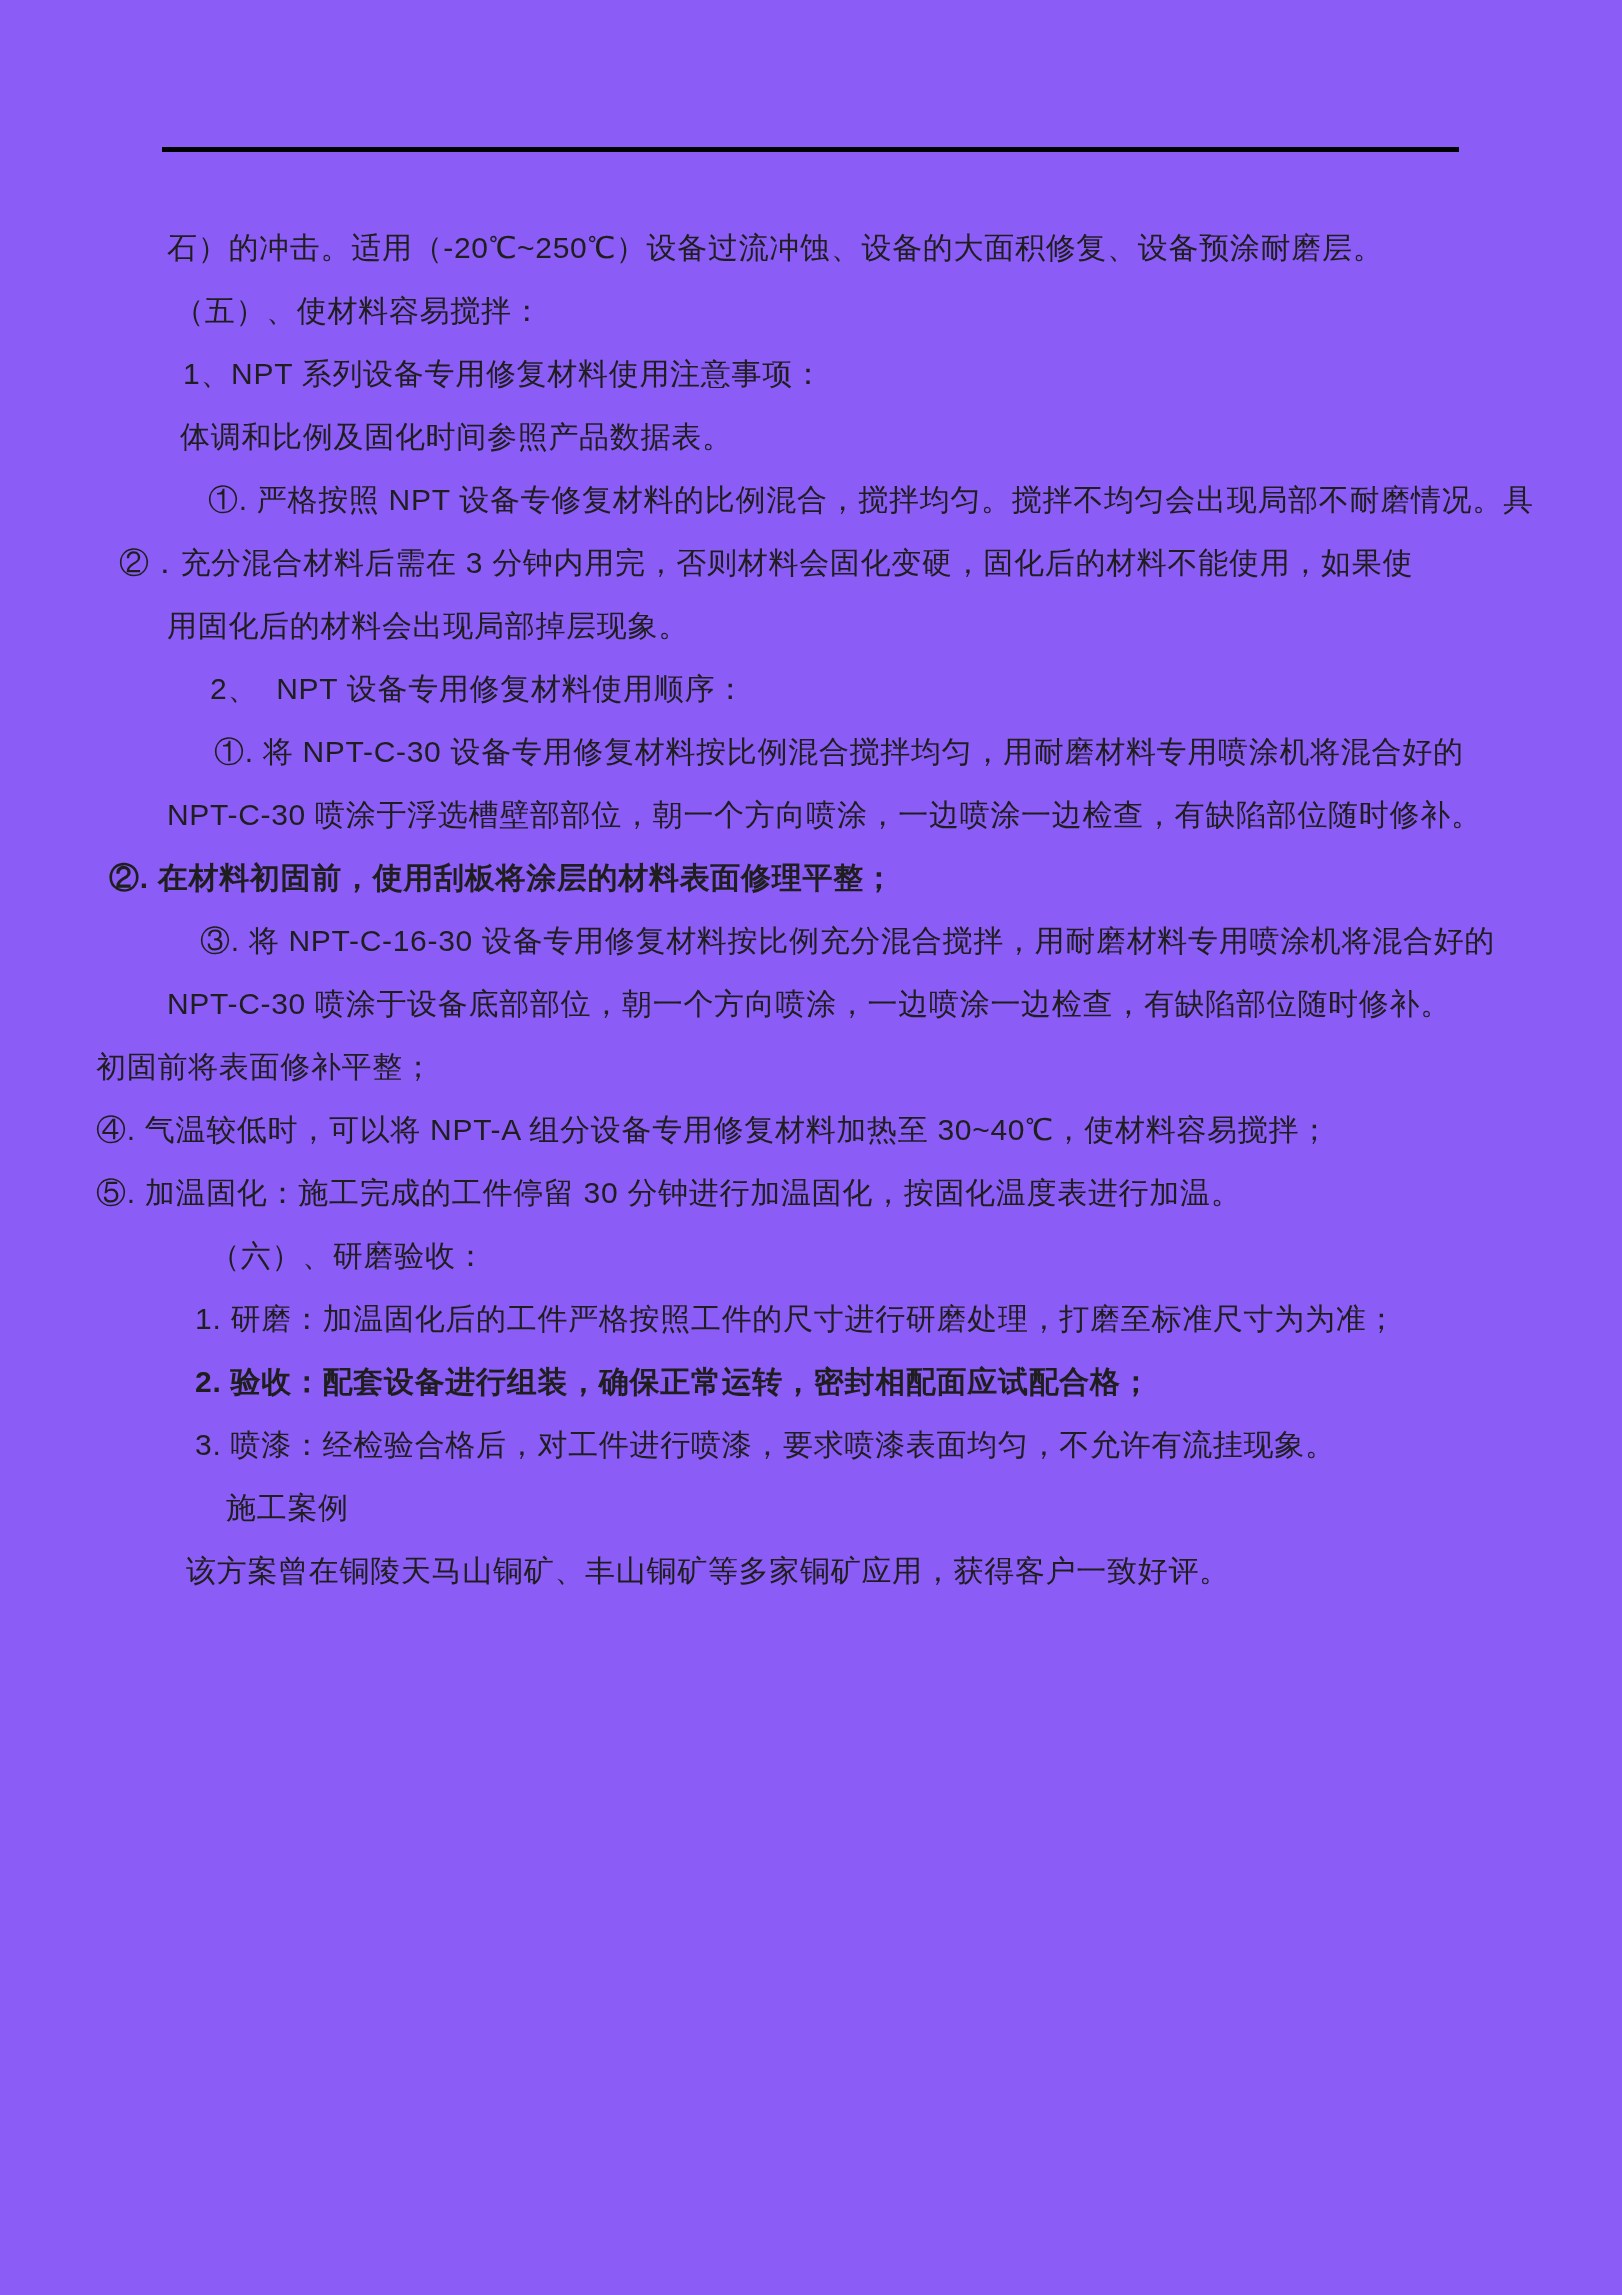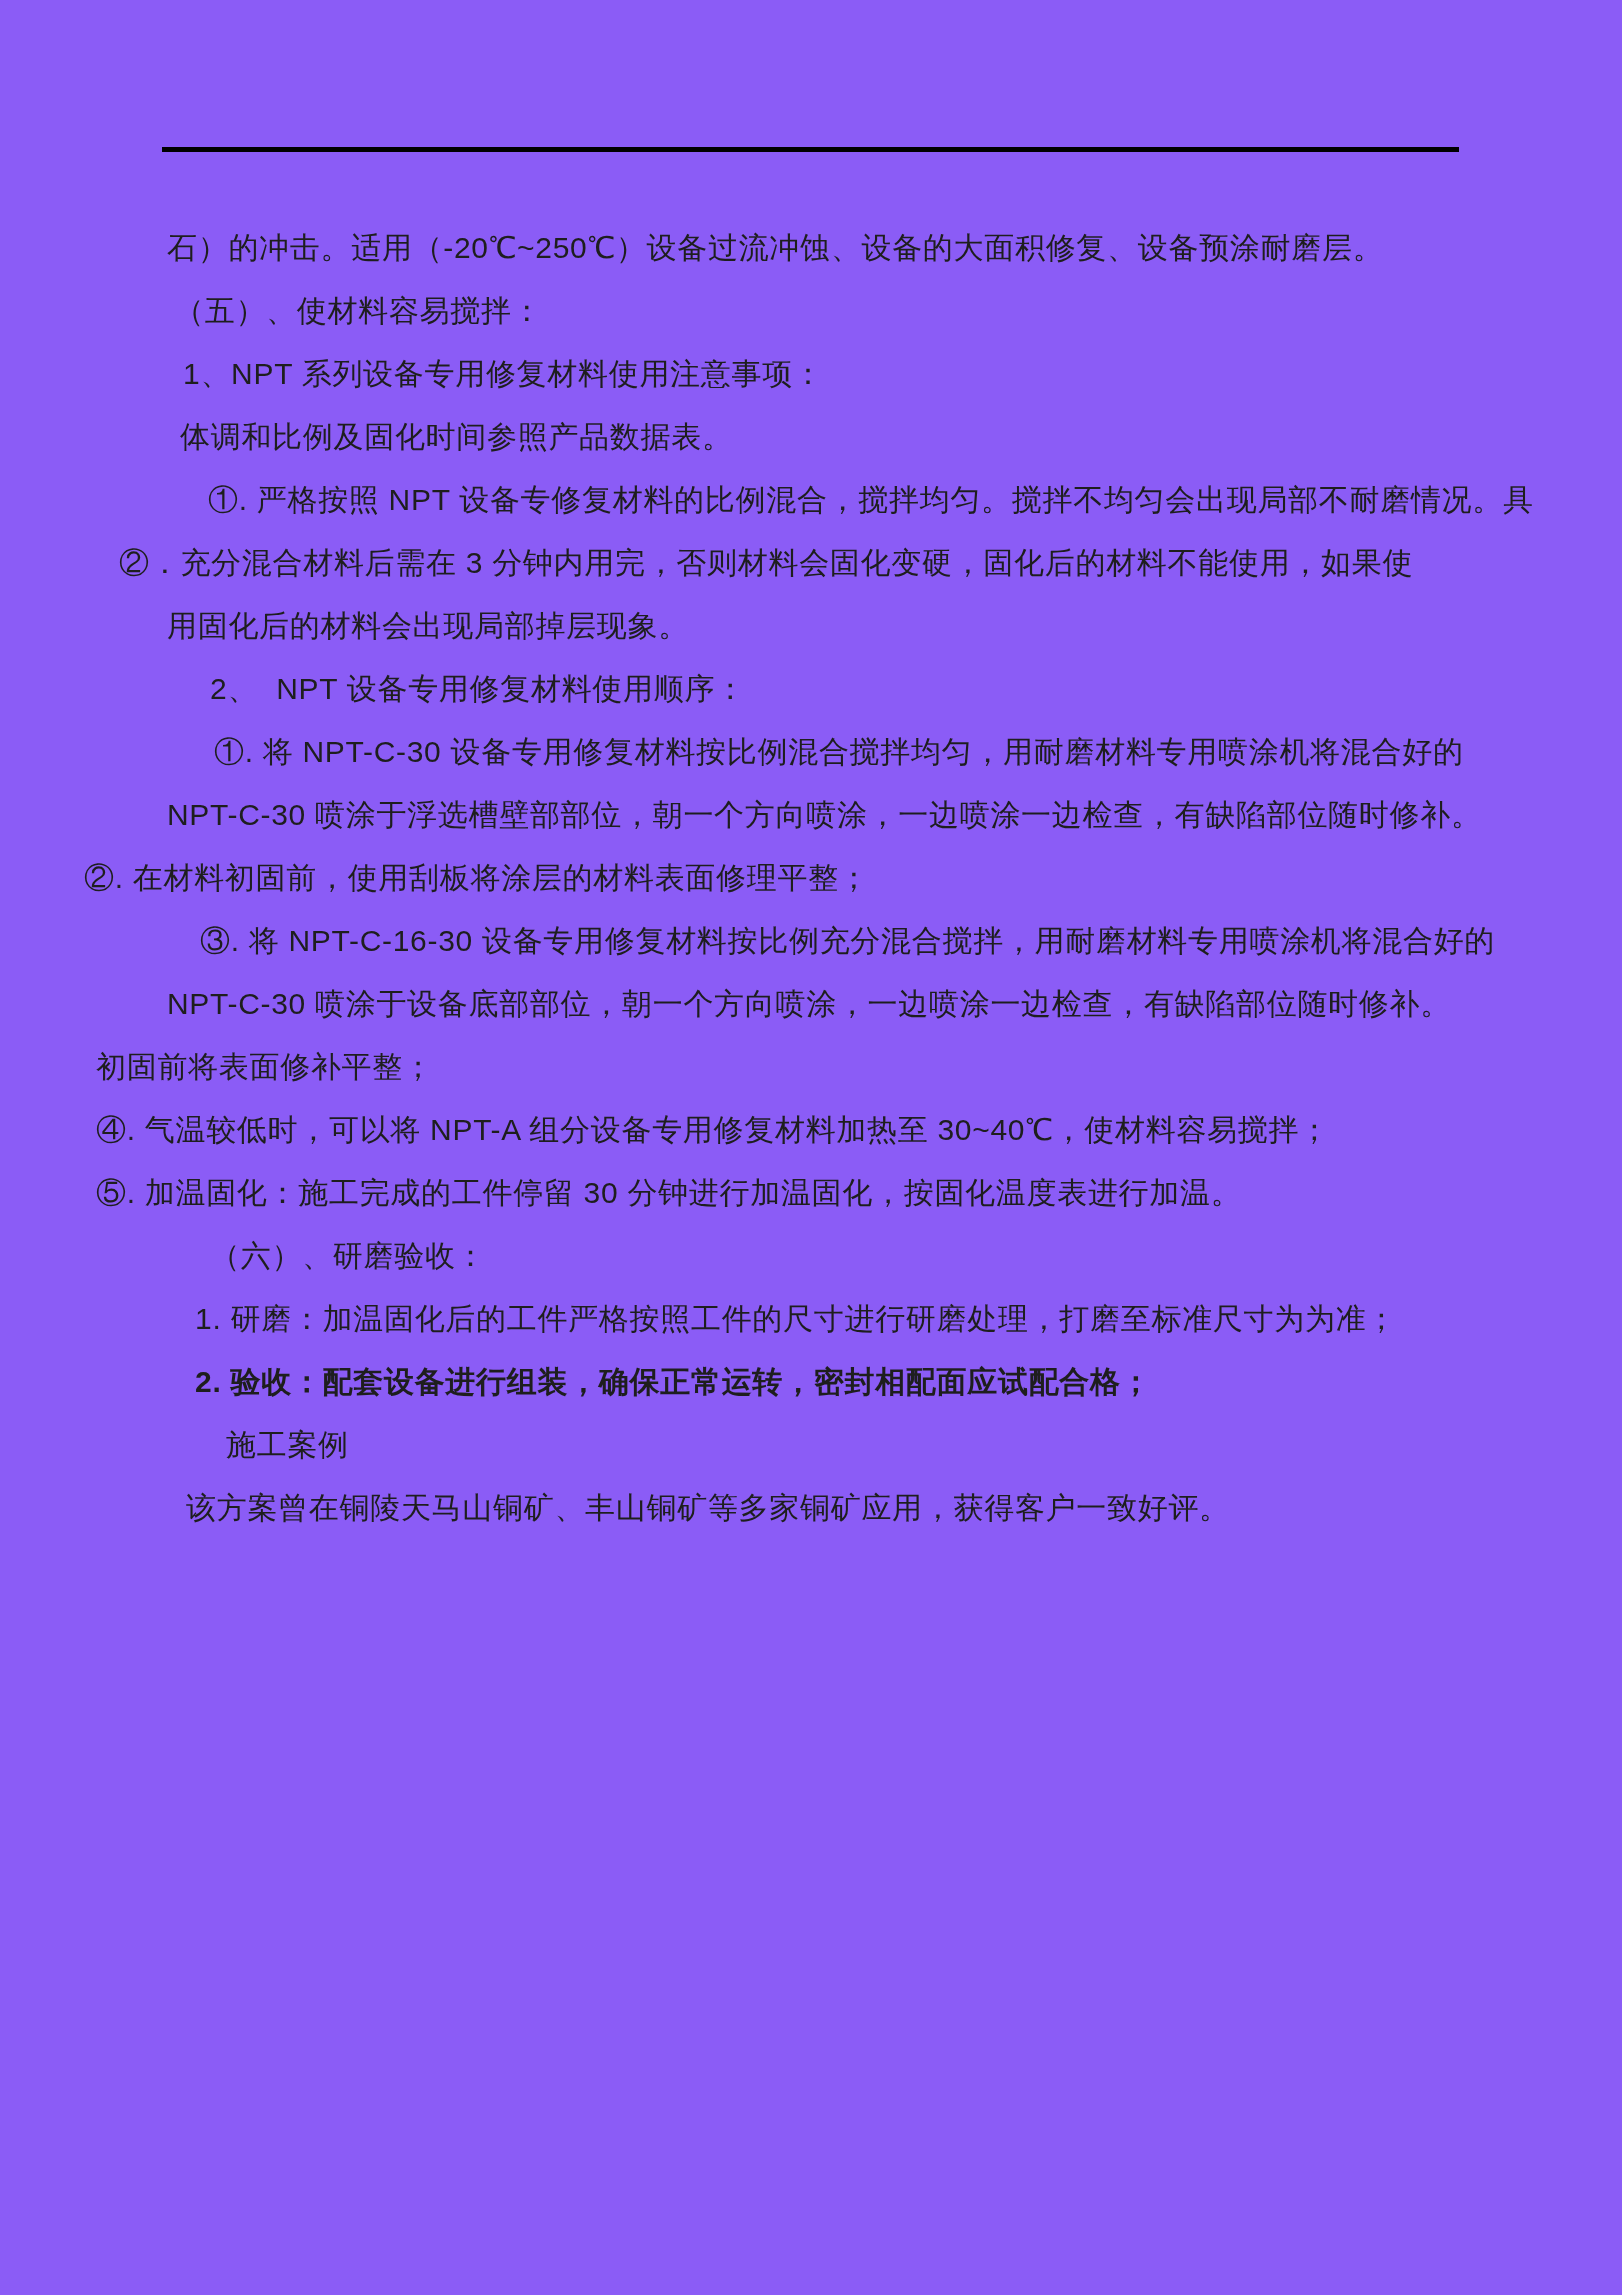--- a/index.html
+++ b/index.html
@@ -43,21 +43,21 @@
   }
   
   .ind-255 { padding-left: 167px; }
   .ind-258 { padding-left: 169px; margin-left: 41px; }
   .ind-266 { padding-left: 174px; }
   .ind-275 { padding-left: 180px; }
   .ind-280 { padding-left: 183px; }
   .ind-285 { padding-left: 186px; }
   .ind-298 { padding-left: 195px; }
   .ind-300 { padding-left: 96px; }
-  .ind-305 { padding-left: 84px; }
+  .ind-305 { padding-left: 109px; font-weight: bold; }
   .ind-306 { padding-left: 200px; }
   .ind-308 { padding-left: 202px; margin-left: 12px; }
   .ind-318 { padding-left: 208px; }
   .ind-320 { padding-left: 119px; }
   .ind-345 { padding-left: 226px; }
 </style>
 </head>
 <body>
 
 <div class="page">
@@ -77,18 +77,19 @@
     <div class="line ind-255">NPT-C-30 喷涂于浮选槽壁部部位，朝一个方向喷涂，一边喷涂一边检查，有缺陷部位随时修补。</div>
     <div class="line ind-305">②. 在材料初固前，使用刮板将涂层的材料表面修理平整；</div>
     <div class="line ind-306">③. 将 NPT-C-16-30 设备专用修复材料按比例充分混合搅拌，用耐磨材料专用喷涂机将混合好的</div>
     <div class="line ind-255">NPT-C-30 喷涂于设备底部部位，朝一个方向喷涂，一边喷涂一边检查，有缺陷部位随时修补。</div>
     <div class="line ind-300">初固前将表面修补平整；</div>
     <div class="line ind-300">④. 气温较低时，可以将 NPT-A 组分设备专用修复材料加热至 30~40℃，使材料容易搅拌；</div>
     <div class="line ind-300">⑤. 加温固化：施工完成的工件停留 30 分钟进行加温固化，按固化温度表进行加温。</div>
     <div class="line ind-258">（六）、研磨验收：</div>
     <div class="line ind-298">1. 研磨：加温固化后的工件严格按照工件的尺寸进行研磨处理，打磨至标准尺寸为为准；</div>
     <div class="line ind-298 bold">2. 验收：配套设备进行组装，确保正常运转，密封相配面应试配合格；</div>
+    <div class="line ind-298">3. 喷漆：经检验合格后，对工件进行喷漆，要求喷漆表面均匀，不允许有流挂现象。</div>
     <div class="line ind-345">施工案例</div>
     <div class="line ind-285">该方案曾在铜陵天马山铜矿、丰山铜矿等多家铜矿应用，获得客户一致好评。</div>
   </div>
 
 </div>
 
 
 </body></html>

